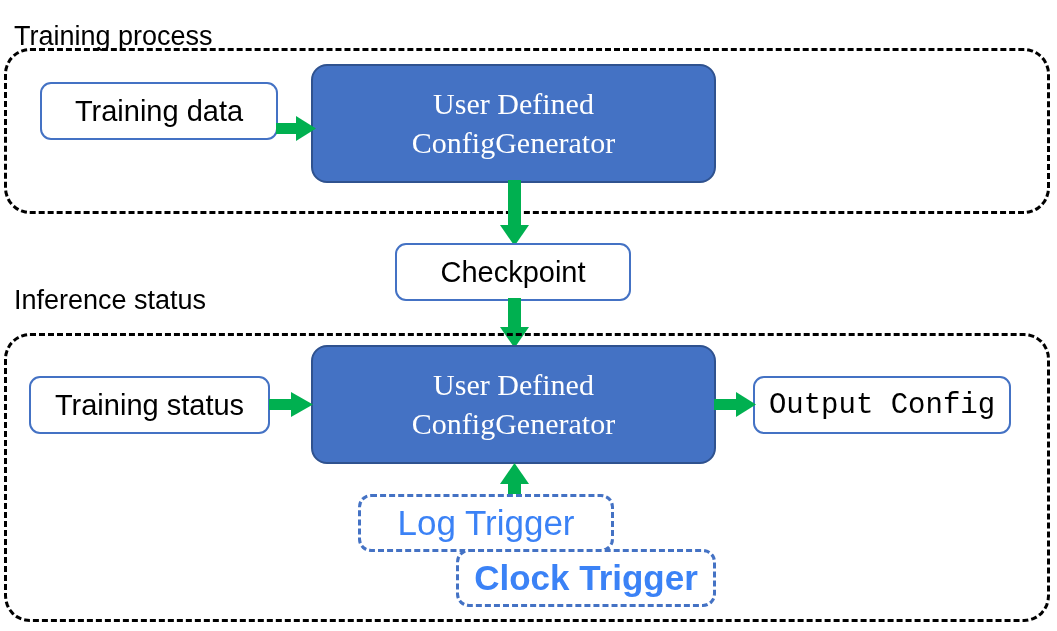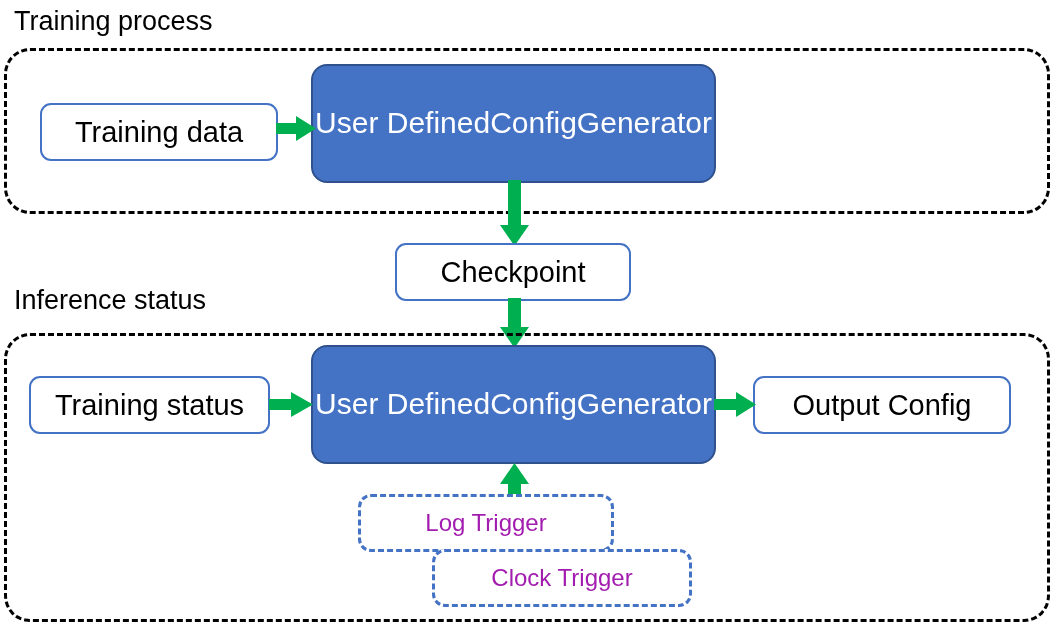--- a/index.html
+++ b/index.html
@@ -51,57 +51,58 @@
     font-family: "Liberation Sans", sans-serif;
   }
 
   
   .blue-box {
     box-sizing: border-box;
     background: #4472C4;
     border: 2px solid #2F528F;
     border-radius: 16px;
     display: flex;
+    flex-direction: column;
     align-items: center;
     justify-content: center;
     color: #ffffff;
     font-size: 30px;
     line-height: 1.28;
-    font-family: Liberation Sans, sans-serif;
+    font-family: Liberation Serif, serif;
   }
   .blue-box .ln { display: block; }
 
   
   .trigger-box {
     box-sizing: border-box;
     border: 3px dashed #4472C4;
     border-radius: 13px;
     background: #ffffff;
     display: flex;
     align-items: center;
     justify-content: center;
-    color: #a21caf;
-    font-size: 24px;
+    color: #3b82f6;
+    font-size: 35px;
     white-space: nowrap;
     font-family: "Liberation Sans", sans-serif;
   }
 
   
   .arrow { pointer-events: none; }
 </style>
 </head>
 <body>
 
 <div id="canvas">
 
-  <div class="abs section-caption" style="left:14px; top:8px;">Training process</div>
+  <div class="abs section-caption" style="left:14px; top:23px;">Training process</div>
 
   <div class="abs process-container" style="left:4px; top:48px; width:1046px; height:166px;"></div>
 
-  <div class="abs plain-box" style="left:40px; top:103px; width:238px; height:58px;">Training data</div>
+  <div class="abs plain-box" style="left:40px; top:82px; width:238px; height:58px;">Training data</div>
 
   <div class="abs blue-box" style="left:311px; top:64px; width:405px; height:119px;">
     <span class="ln">User Defined</span>
     <span class="ln">ConfigGenerator</span>
   </div>
 
   <svg class="abs arrow" style="left:276px; top:110px;" width="42" height="38">
     <g fill="#00B050">
       <rect x="0" y="13" width="24" height="11"></rect>
       <polygon points="20,6 40,18.5 20,31"></polygon>
@@ -135,33 +136,33 @@
     <span class="ln">ConfigGenerator</span>
   </div>
 
   <svg class="abs arrow" style="left:269px; top:386px;" width="46" height="38">
     <g fill="#00B050">
       <rect x="0" y="13" width="26" height="11"></rect>
       <polygon points="22,6 44,18.5 22,31"></polygon>
     </g>
   </svg>
 
-  <div class="abs plain-box" style="left:753px; top:376px; width:258px; height:58px;">Output Config</div>
+  <div class="abs plain-box" style="left:753px; top:376px; width:258px; height:58px;font-family:Liberation Mono, monospace;">Output Config</div>
 
   <svg class="abs arrow" style="left:714px; top:386px;" width="44" height="38">
     <g fill="#00B050">
       <rect x="0" y="13" width="26" height="11"></rect>
       <polygon points="22,6 42,18.5 22,31"></polygon>
     </g>
   </svg>
 
   <svg class="abs arrow" style="left:495px; top:461px;" width="40" height="45">
     <g fill="#00B050">
       <rect x="13" y="18" width="13" height="27"></rect>
       <polygon points="5,23 34,23 19.5,2"></polygon>
     </g>
   </svg>
 
   <div class="abs trigger-box" style="left:358px; top:494px; width:256px; height:58px;">Log Trigger</div>
 
-  <div class="abs trigger-box" style="left:432px; top:549px; width:260px; height:58px;">Clock Trigger</div>
+  <div class="abs trigger-box" style="left:456px; top:549px; width:260px; height:58px;font-weight:bold;">Clock Trigger</div>
 
 </div>
 
 </body></html>

